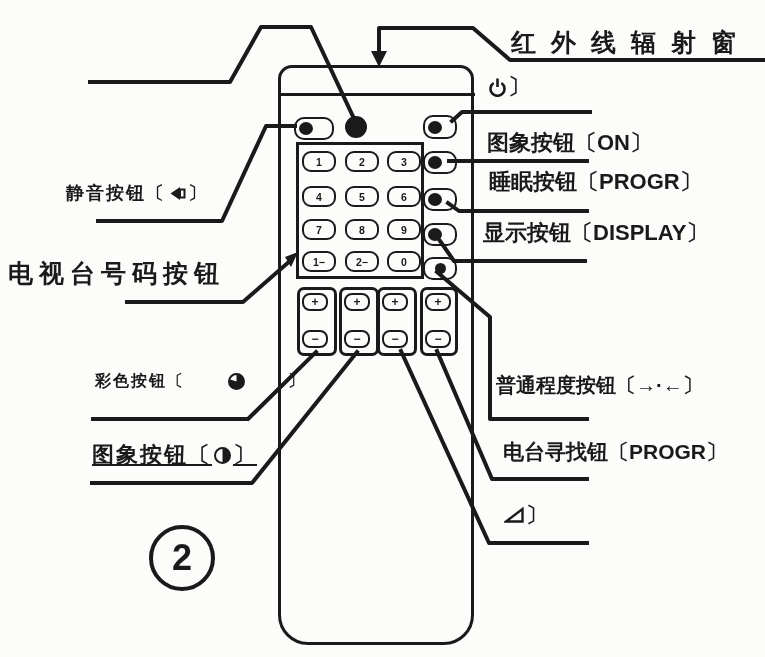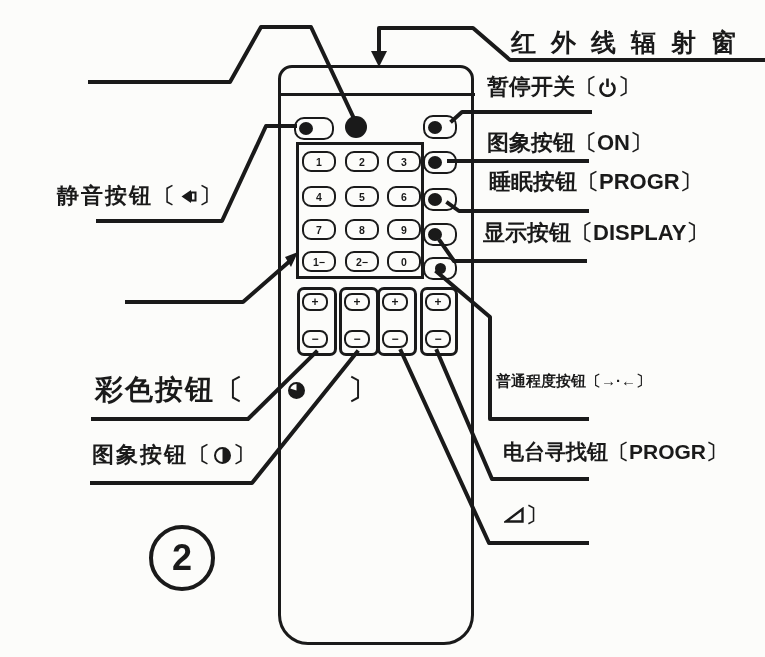--- a/index.html
+++ b/index.html
@@ -36,27 +36,27 @@
   
   .lbl{position:absolute;z-index:5;white-space:nowrap;font-weight:bold;
     display:flex;align-items:center;}
   .lbl svg{margin:0 1px;}
   .l-indicator{left:112px;top:40px;font-size:24px;letter-spacing:3px;}
   .l-ir{left:511px;top:26px;font-size:25px;letter-spacing:15px;justify-content:center;}
   .l-pause{left:487px;top:72px;font-size:22px;}
   .l-on{left:487px;top:128px;font-size:22px;}
   .l-sleep{left:489px;top:167px;font-size:22px;}
   .l-display{left:483px;top:218px;font-size:22px;align-items:flex-end;}
-  .l-normal{left:496px;top:372px;font-size:15px;}
+  .l-normal{left:496px;top:372px;font-size:20px;}
   .l-progr{left:503px;top:438px;font-size:21px;}
   .l-volume{left:503px;top:501px;font-size:21px;}
-  .l-mute{left:57px;top:181px;font-size:22px;letter-spacing:2px;text-align:right;}
+  .l-mute{left:66px;top:181px;font-size:18px;letter-spacing:2px;text-align:right;}
   .l-channel{left:8px;top:257px;font-size:25px;letter-spacing:6px;}
-  .l-color{left:95px;top:371px;font-size:28px;letter-spacing:2px;gap:41px;}
-  .l-picture{left:92px;top:440px;font-size:22px;letter-spacing:2px;}
+  .l-color{left:95px;top:371px;font-size:16px;letter-spacing:2px;gap:41px;}
+  .l-picture{left:92px;top:440px;font-size:22px;letter-spacing:2px;text-decoration:underline;}
   .fig-circle{position:absolute;left:149px;top:525px;width:58px;height:58px;z-index:5;
     border:4px solid #1a1a1a;border-radius:50%;display:flex;align-items:center;justify-content:center;
     font-size:36px;font-weight:bold;}
 </style>
 </head>
 <body>
 
 <div class="page">
 
   <svg class="lines" width="765" height="657">
@@ -129,21 +129,20 @@
   <div class="rocker" style="left:420px;width:32px;">
     <div class="rkey plus">+</div>
     <div class="rkey minus">−</div>
   </div>
 
   <div class="lbl l-ir">
       <span>红外线辐射窗</span>
     </div>
 
   <div class="lbl l-pause">
-    <span>暂停开关〔</span>
       <svg width="19" height="20" viewBox="0 0 19 20">
         <path d="M 5.6,6 A 7 7 0 1 0 13.4,6" fill="none" stroke="#1a1a1a" stroke-width="2.6"></path>
         <line x1="9.5" y1="1.5" x2="9.5" y2="10" stroke="#1a1a1a" stroke-width="2.6"></line>
       </svg>
       <span>〕</span>
   </div>
   <div class="lbl l-on">
       <span>图象按钮〔ON〕</span>
     </div>
   <div class="lbl l-sleep">
@@ -168,20 +167,23 @@
 
   <div class="lbl l-mute">
     <span>静音按钮〔</span>
       <svg width="20" height="17" viewBox="0 0 20 17">
         <polygon points="3.5,8.5 13,2 13,15" fill="#1a1a1a"></polygon>
         <rect x="13" y="4.5" width="4.5" height="8" fill="none" stroke="#1a1a1a" stroke-width="2"></rect>
       </svg>
       <span>〕</span>
   </div>
 
+  <div class="lbl l-channel">
+      <span>电视台号码按钮</span>
+    </div>
 
   <div class="lbl l-color">
     <span>彩色按钮〔</span>
       <svg width="19" height="19" viewBox="0 0 19 19">
         <circle cx="9.5" cy="9.5" r="7.5" fill="#1a1a1a"></circle>
         <path d="M9.5,9.5 L9.5,2 A7.5,7.5 0 0 0 2.4,7.3 Z" fill="#fcfcfa"></path>
         <circle cx="9.5" cy="9.5" r="7.5" fill="none" stroke="#1a1a1a" stroke-width="2"></circle>
       </svg>
       <span>〕</span>
   </div>

